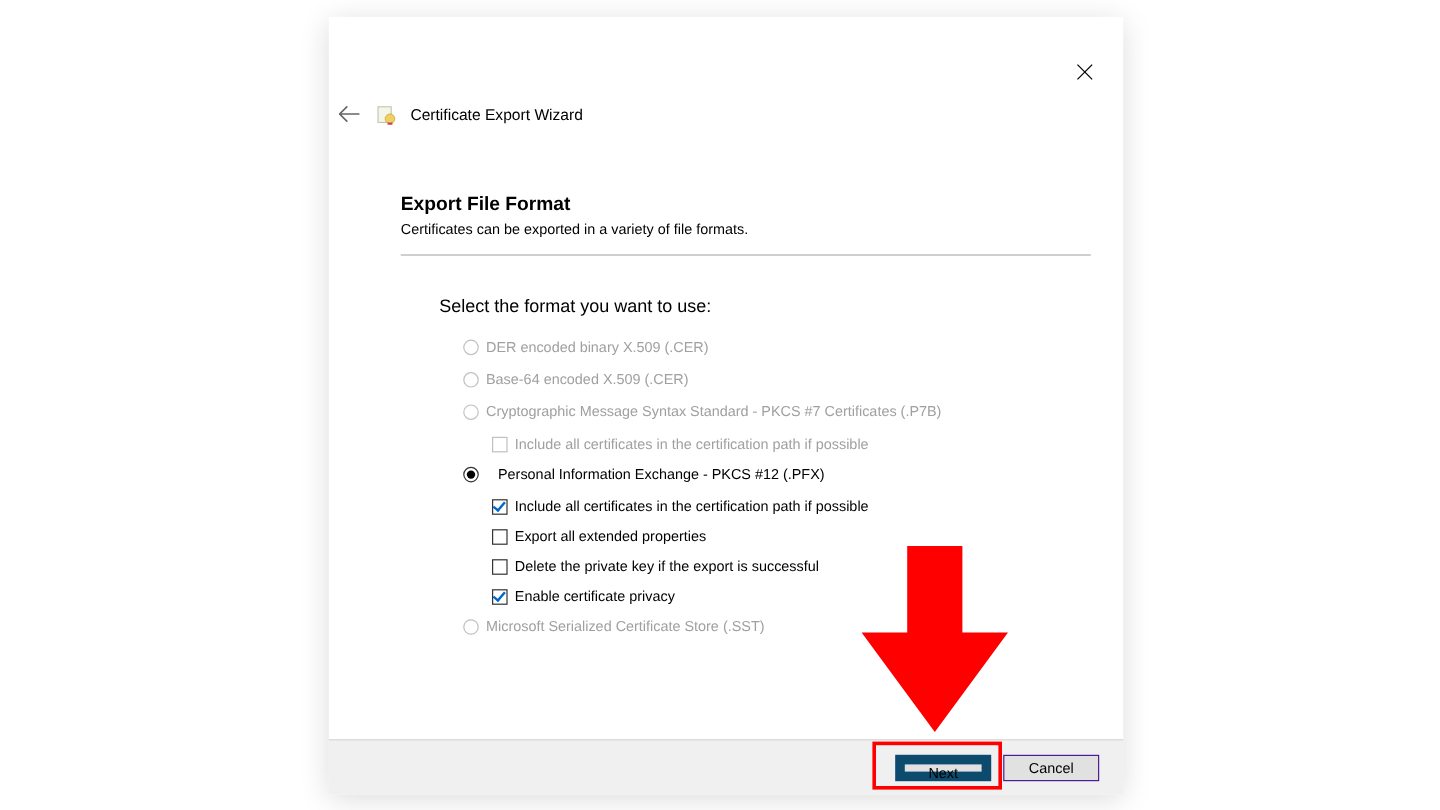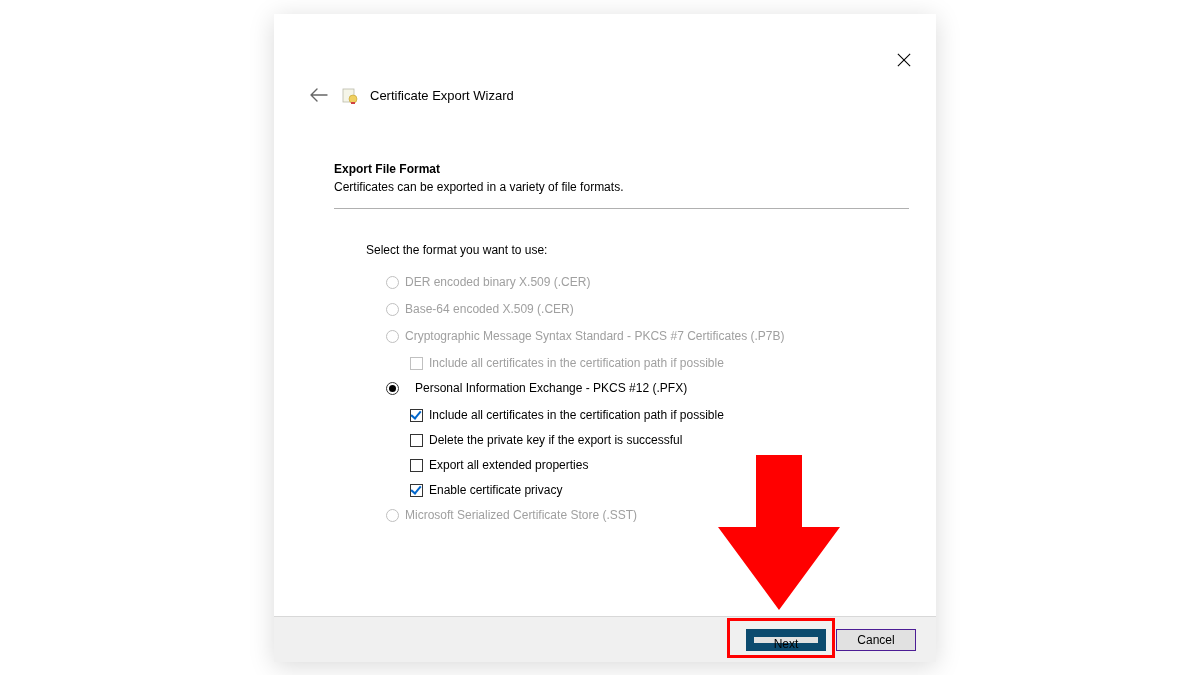--- a/index.html
+++ b/index.html
@@ -28,21 +28,21 @@
       height: 24px;
       cursor: pointer;
       display: flex;
       align-items: center;
       justify-content: center;
     }
     .close-btn svg { width: 14px; height: 14px; }
     .header-row {
       position: absolute;
       top: 70px;
-      left: 34px;
+      left: 6px;
       display: flex;
       align-items: center;
       gap: 10px;
     }
     .back-arrow {
       width: 22px;
       height: 22px;
       display: flex;
       align-items: center;
       justify-content: center;
@@ -61,36 +61,36 @@
       color: #000;
     }
     .main-content {
       position: absolute;
       left: 60px;
       top: 148px;
       width: 575px;
     }
     .section-title {
       font-weight: 600;
-      font-size: 12px;
+      font-size: 16px;
       color: #000;
       margin-bottom: 4px;
     }
     .section-desc {
       font-size: 12px;
       color: #000;
       margin-bottom: 14px;
     }
     .divider {
       border: none;
       border-top: 1px solid #b0b0b0;
       margin-bottom: 34px;
     }
     .select-prompt {
-      font-size: 12px;
+      font-size: 15px;
       color: #000;
       margin-left: 32px;
       margin-bottom: 18px;
     }
     .options {
       margin-left: 52px;
     }
     .radio-row {
       display: flex;
       align-items: center;
@@ -258,25 +258,25 @@
         <div class="radio checked"></div>
         <span>Personal Information Exchange - PKCS #12 (.PFX)</span>
       </div>
       <div class="sub-options">
         <div class="check-row enabled">
           <div class="checkbox checked"></div>
           <span>Include all certificates in the certification path if possible</span>
         </div>
         <div class="check-row enabled">
           <div class="checkbox"></div>
-          <span>Delete the private key if the export is successful</span>
+          <span>Export all extended properties</span>
         </div>
         <div class="check-row enabled">
           <div class="checkbox"></div>
-          <span>Export all extended properties</span>
+          <span>Delete the private key if the export is successful</span>
         </div>
         <div class="check-row enabled">
           <div class="checkbox checked"></div>
           <span>Enable certificate privacy</span>
         </div>
       </div>
 
       <div class="radio-row disabled">
         <div class="radio disabled"></div>
         <span>Microsoft Serialized Certificate Store (.SST)</span>

